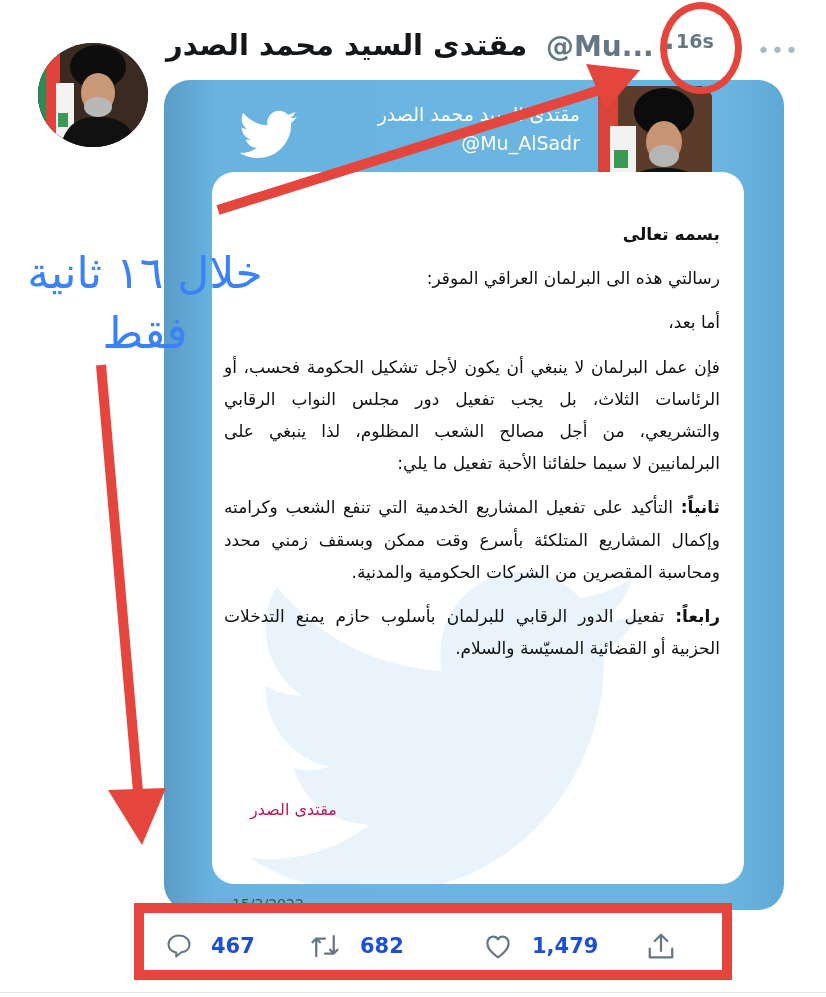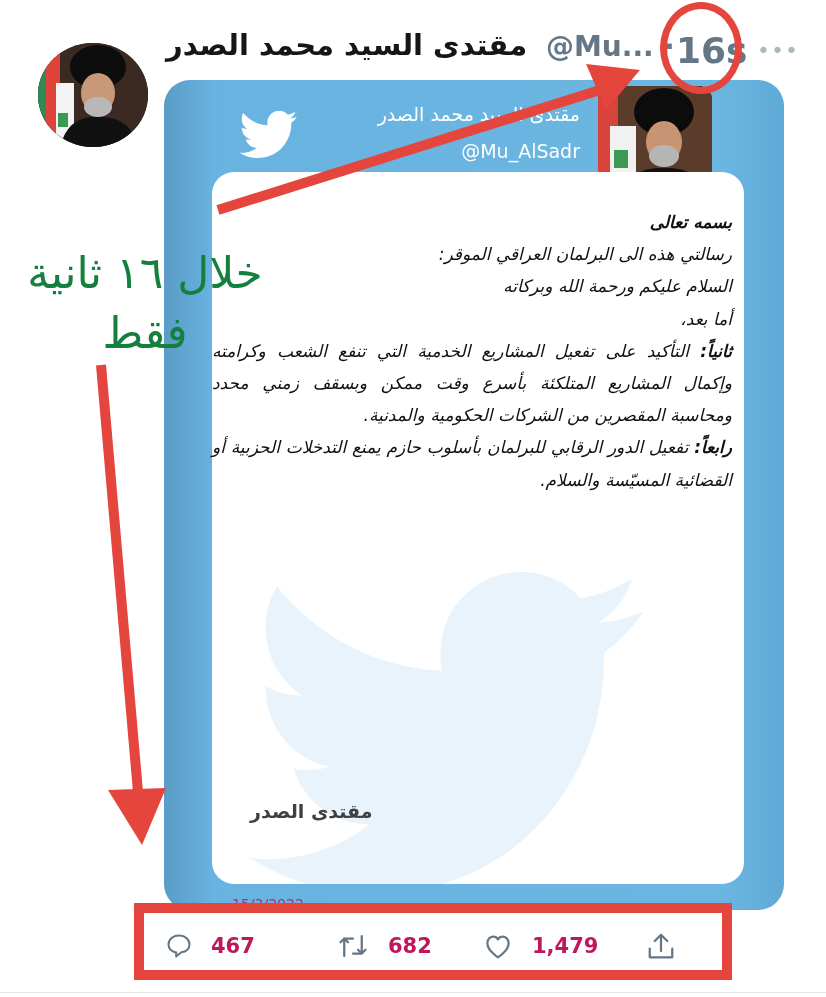--- a/index.html
+++ b/index.html
@@ -3,42 +3,42 @@
 <meta charset="utf-8">
 <style>
   html,body{margin:0;padding:0;background:#ffffff;}
   body{width:826px;height:997px;position:relative;overflow:hidden;font-family:"DejaVu Sans",sans-serif;color:#14171a;}
   .abs{position:absolute;}
   
   .avatar{left:38px;top:43px;width:110px;height:104px;border-radius:50%;overflow:hidden;background:#2a1d17;}
   .header-name{left:166px;top:28px;font-size:29px;font-weight:bold;color:#14171a;direction:rtl;white-space:nowrap;font-family:"DejaVu Sans",sans-serif;}
   .header-handle{left:546px;top:30px;font-size:28px;font-weight:bold;color:#657786;white-space:nowrap;}
   .header-dot{left:664px;top:30px;font-size:28px;font-weight:bold;color:#657786;}
-  .header-time{left:676px;top:30px;font-size:36px;font-weight:bold;color:#657786;}
+  .header-time{left:676px;top:30px;font-size:19px;font-weight:bold;color:#657786;}
   .more{left:757px;top:38px;font-size:22px;color:#aab8c2;letter-spacing:1px;}
   
   .card{left:164px;top:80px;width:620px;height:830px;border-radius:26px;background:linear-gradient(90deg,#5a9cc6 0%,#68b3e0 8%,#6bb6e1 90%,#5fa9d6 100%);overflow:hidden;}
   .card-bird{left:240px;top:110px;width:58px;height:50px;}
   .card-name{left:370px;top:103px;width:210px;text-align:right;font-size:19px;color:#ffffff;direction:rtl;}
-  .card-handle{left:410px;top:140px;width:170px;text-align:right;font-size:19px;color:#ffffff;}
+  .card-handle{left:410px;top:132px;width:170px;text-align:right;font-size:19px;color:#ffffff;}
   .card-photo{left:598px;top:86px;width:114px;height:110px;border-radius:14px;overflow:hidden;background:#1b1410;}
   .letter{left:212px;top:172px;width:532px;height:712px;border-radius:22px;background:#ffffff;overflow:hidden;}
   .watermark{left:20px;top:400px;width:440px;height:330px;}
   .letter-text{left:212px;top:206px;width:520px;direction:rtl;text-align:justify;font-size:17px;line-height:32.2px;color:#111;font-family:"DejaVu Sans",sans-serif;}
-  .letter-text p{margin:0;font-style:italic;}
+  .letter-text p{margin:12px;}
   .letter-text b{font-weight:bold;}
-  .signature{left:250px;top:800px;font-size:19px;font-weight:bold;direction:rtl;color:#404040;}
-  .card-date{left:232px;top:896px;font-size:14px;color:#be185d;opacity:.85;}
+  .signature{left:250px;top:800px;font-size:16px;font-weight:normal;direction:rtl;color:#be185d;}
+  .card-date{left:232px;top:896px;font-size:14px;color:#14532d;opacity:.85;}
   
   .ann-circle{left:660px;top:2px;width:82px;height:92px;border:7px solid #e4463d;border-radius:50%;box-sizing:border-box;}
-  .ann-text{left:20px;top:243px;width:250px;text-align:center;direction:rtl;font-size:44px;line-height:60px;color:#15803d;font-family:"DejaVu Sans",sans-serif;}
+  .ann-text{left:20px;top:243px;width:250px;text-align:center;direction:rtl;font-size:44px;line-height:60px;color:#3b82f6;font-family:"DejaVu Sans",sans-serif;}
   .ann-svg{left:0;top:0;width:826px;height:997px;pointer-events:none;}
   .ann-box{left:134px;top:903px;width:598px;height:77px;border:10px solid #e4463d;box-sizing:border-box;}
   
-  .action{top:930px;height:32px;display:flex;align-items:center;font-size:21px;font-weight:bold;color:#be185d;}
+  .action{top:930px;height:32px;display:flex;align-items:center;font-size:21px;font-weight:bold;color:#1d4ed8;}
   .action svg{width:28px;height:28px;margin-right:18px;}
   .bottom-line{left:0;top:992px;width:826px;height:1px;background:#e1e8ed;}
 </style>
 </head>
 <body>
 
 <div class="abs avatar">
   <svg width="110" height="104" viewBox="0 0 110 104">
     <rect width="110" height="104" fill="#3a2a22"></rect>
     <rect x="0" y="0" width="14" height="104" fill="#2f8a55"></rect>
@@ -78,22 +78,22 @@
 
 <div class="abs letter">
   <svg class="abs watermark" viewBox="0 0 24 20">
     <path fill="#e8f3fb" d="M23.6 2.4c-.9.4-1.8.6-2.8.7 1-.6 1.8-1.5 2.1-2.7-.9.6-2 1-3.1 1.2C18.9.6 17.6 0 16.2 0c-2.7 0-4.9 2.2-4.9 4.9 0 .4 0 .8.1 1.1C7.4 5.8 3.8 3.9 1.4.9.9 1.6.7 2.5.7 3.4c0 1.7.9 3.2 2.2 4.1-.8 0-1.6-.2-2.2-.6v.1c0 2.4 1.7 4.4 3.9 4.8-.4.1-.8.2-1.3.2-.3 0-.6 0-.9-.1.6 2 2.4 3.4 4.6 3.4-1.7 1.3-3.8 2.1-6.1 2.1-.4 0-.8 0-1.2-.1 2.2 1.4 4.8 2.2 7.5 2.2 9.1 0 14-7.5 14-14v-.6c1-.7 1.8-1.6 2.4-2.5z"></path>
   </svg>
 </div>
 
 <div class="abs letter-text">
   <p><b>بسمه تعالى</b><span></span></p>
   <p><b></b><span>رسالتي هذه الى البرلمان العراقي الموقر:</span></p>
-  <p><b></b><span>السلام عليكم ورحمة الله وبركاته</span></p>
   <p><b></b><span>أما بعد،</span></p>
+  <p><b></b><span>فإن عمل البرلمان لا ينبغي أن يكون لأجل تشكيل الحكومة فحسب، أو الرئاسات الثلاث، بل يجب تفعيل دور مجلس النواب الرقابي والتشريعي، من أجل مصالح الشعب المظلوم، لذا ينبغي على البرلمانيين لا سيما حلفائنا الأحبة تفعيل ما يلي:</span></p>
   <p><b>ثانياً:</b><span> التأكيد على تفعيل المشاريع الخدمية التي تنفع الشعب وكرامته وإكمال المشاريع المتلكئة بأسرع وقت ممكن وبسقف زمني محدد ومحاسبة المقصرين من الشركات الحكومية والمدنية.</span></p>
   <p><b>رابعاً:</b><span> تفعيل الدور الرقابي للبرلمان بأسلوب حازم يمنع التدخلات الحزبية أو القضائية المسيّسة والسلام.</span></p>
 </div>
 <div class="abs signature">مقتدى الصدر</div>
 <div class="abs card-date">15/3/2022</div>
 
 <div class="abs ann-circle"></div>
 <div class="abs ann-text">
   <div>خلال ١٦ ثانية</div>
   <div>فقط</div>
@@ -105,21 +105,21 @@
   <polygon points="108,790 166,788 142,845" fill="#e4463d"></polygon>
 </svg>
 <div class="abs ann-box"></div>
 
 <div class="abs action" style="left:165px;">
   <svg viewBox="0 0 24 24">
       <path d="M12 3C6.5 3 3 6.6 3 10.6c0 3.6 2.8 6.3 6.6 6.9V21l4.4-3.6c4.3-.3 7-3 7-6.8C21 6.6 17.5 3 12 3z" fill="none" stroke="#657786" stroke-width="1.8" stroke-linejoin="round"></path>
     </svg>
   <span>467</span>
 </div>
-<div class="abs action" style="left:336px;text-align:right;">
+<div class="abs action" style="left:308px;text-align:right;">
   <svg viewBox="0 0 24 24" style="width:34px;height:30px;">
       <path d="M5 20V6h7M2 9l3-3 3 3M19 4v14h-7M16 15l3 3 3-3" fill="none" stroke="#657786" stroke-width="1.8" stroke-linecap="round" stroke-linejoin="round"></path>
     </svg>
   <span>682</span>
 </div>
 <div class="abs action" style="left:482px;align-items:center;">
   <svg viewBox="0 0 24 24" style="width:32px;height:30px;">
       <path d="M12 21s-8.5-5.3-8.5-11.3C3.5 6.5 5.8 4.5 8.3 4.5c1.7 0 3 .9 3.7 2.2.7-1.3 2-2.2 3.7-2.2 2.5 0 4.8 2 4.8 5.2C20.5 15.7 12 21 12 21z" fill="none" stroke="#657786" stroke-width="1.8" stroke-linejoin="round"></path>
     </svg>
   <span>1,479</span>

